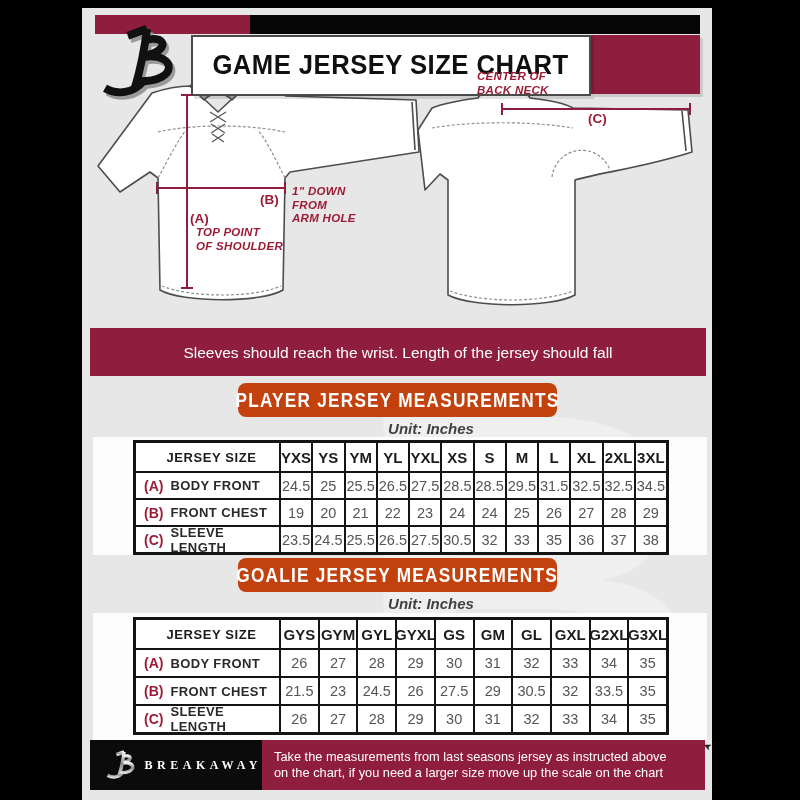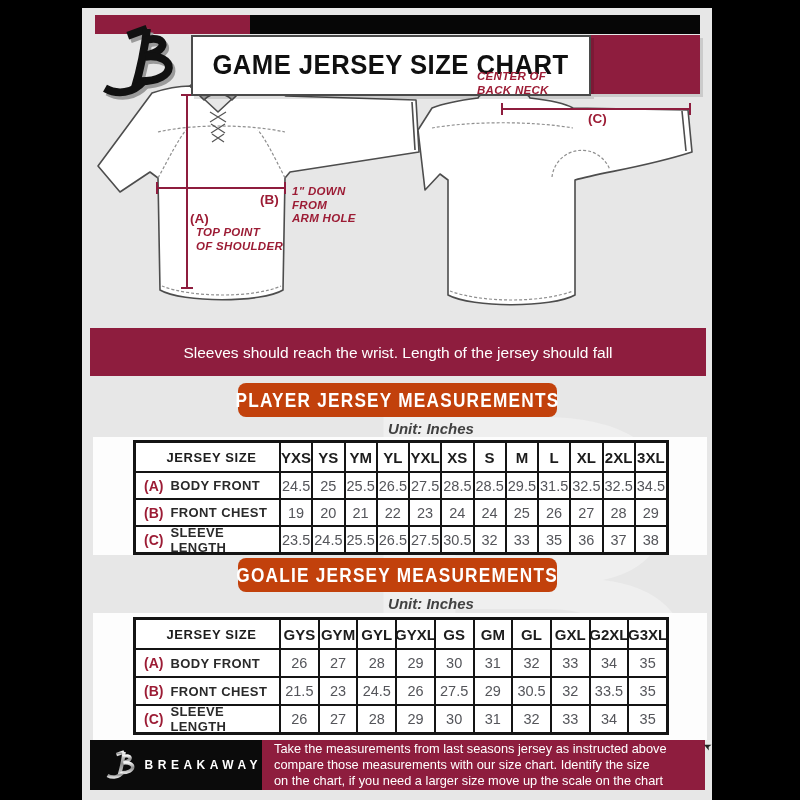--- a/index.html
+++ b/index.html
@@ -37,21 +37,21 @@
   .col-h{font-size:15px;font-weight:bold;color:#1c1c1c;}
   .label-c{justify-content:flex-start;padding-left:20px;}
   .label-c .key{color:#9c1c35;font-weight:bold;font-size:14px;margin-right:7px;}
   .label-c .rname{color:#2a2a2a;font-weight:bold;font-size:13px;letter-spacing:0.4px;}
   .val{font-size:14.5px;color:#54555a;}
   .ptab .trow.head{height:28px;}
   .ptab .trow{height:25px;}
   .gtab .trow.head{height:28px;}
   .gtab .trow{height:26px;}
   
-  .foot-black{left:8px;top:732px;width:172px;height:50px;background:#0b0b0b;z-index:2;display:flex;align-items:center;}
+  .foot-black{left:8px;top:732px;width:172px;height:50px;background:#0b0b0b;z-index:2;display:flex;align-items:center;font-family:Liberation Serif, serif;}
   .foot-brand{color:#fff;font-size:12px;font-weight:bold;letter-spacing:4.5px;margin-left:6px;}
   .foot-maroon{left:180px;top:732px;width:443px;height:50px;background:#8e1d3e;z-index:2;display:flex;flex-direction:column;justify-content:center;padding:0 12px;box-sizing:border-box;}
   .foot-maroon div{color:#fff;font-size:12.8px;line-height:16.2px;white-space:nowrap;}
   .pointer-mark{left:620px;top:735px;z-index:6;width:9px;height:9px;color:#222;font-size:10px;transform:rotate(205deg);}
 </style>
 </head>
 <body>
 
 <div class="canvas">
   <div class="page">
@@ -310,19 +310,18 @@
             <path d="M58 10 C 55 35, 50 58, 44 78"></path>
           <path d="M54 24 C 78 15, 86 34, 58 40"></path>
             <path d="M56 42 C 92 38, 94 70, 50 70"></path>
           <path d="M54 70 C 42 84, 24 86, 10 78"></path>
         </g>
       </svg>
       <span class="foot-brand">BREAKAWAY</span>
     </div>
     <div class="abs foot-maroon">
       <div>Take the measurements from last seasons jersey as instructed above</div>
-      <div>compare those measurements  with our size chart. Identify the size</div>
       <div>on the chart, if you need a larger size move up the scale on the chart</div>
     </div>
     <div class="abs pointer-mark">➤</div>
 
   </div>
 </div>
 
 </body></html>

